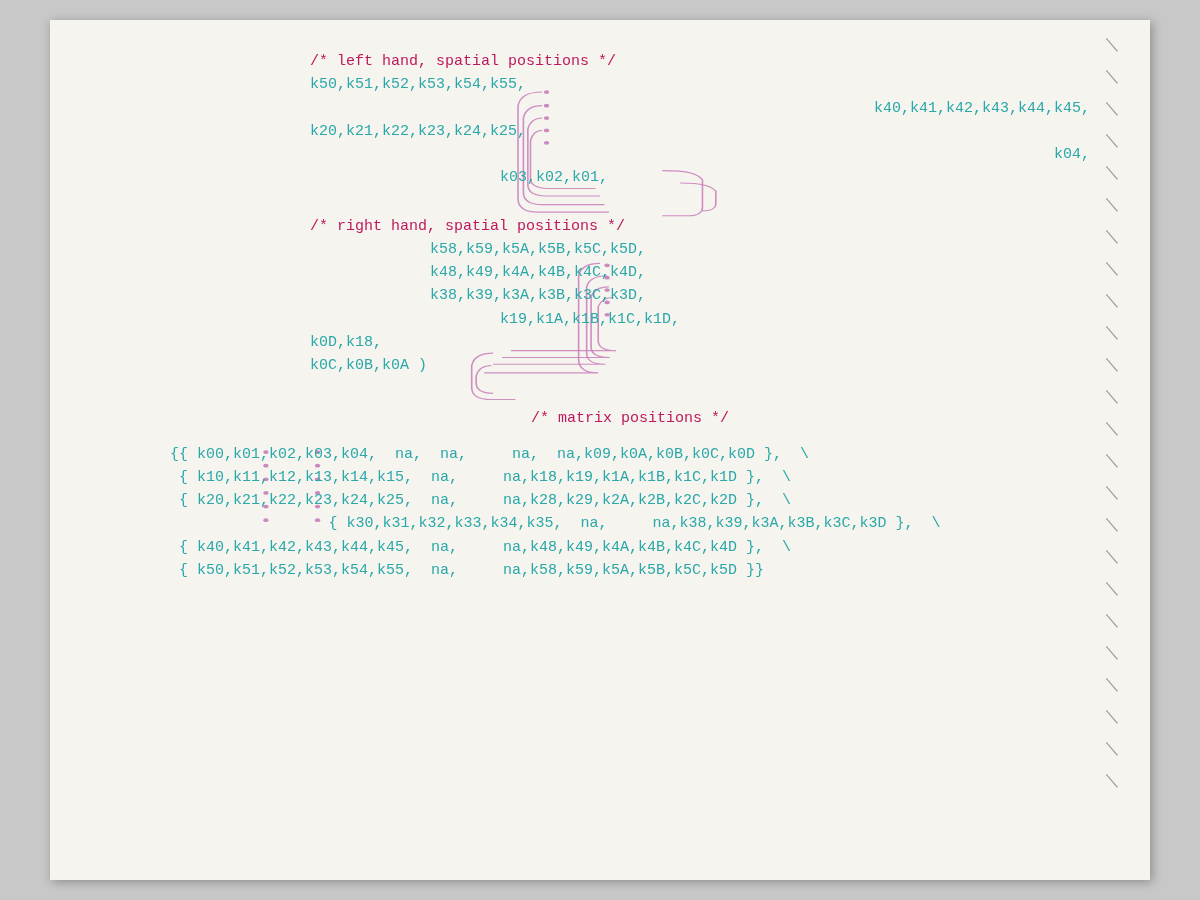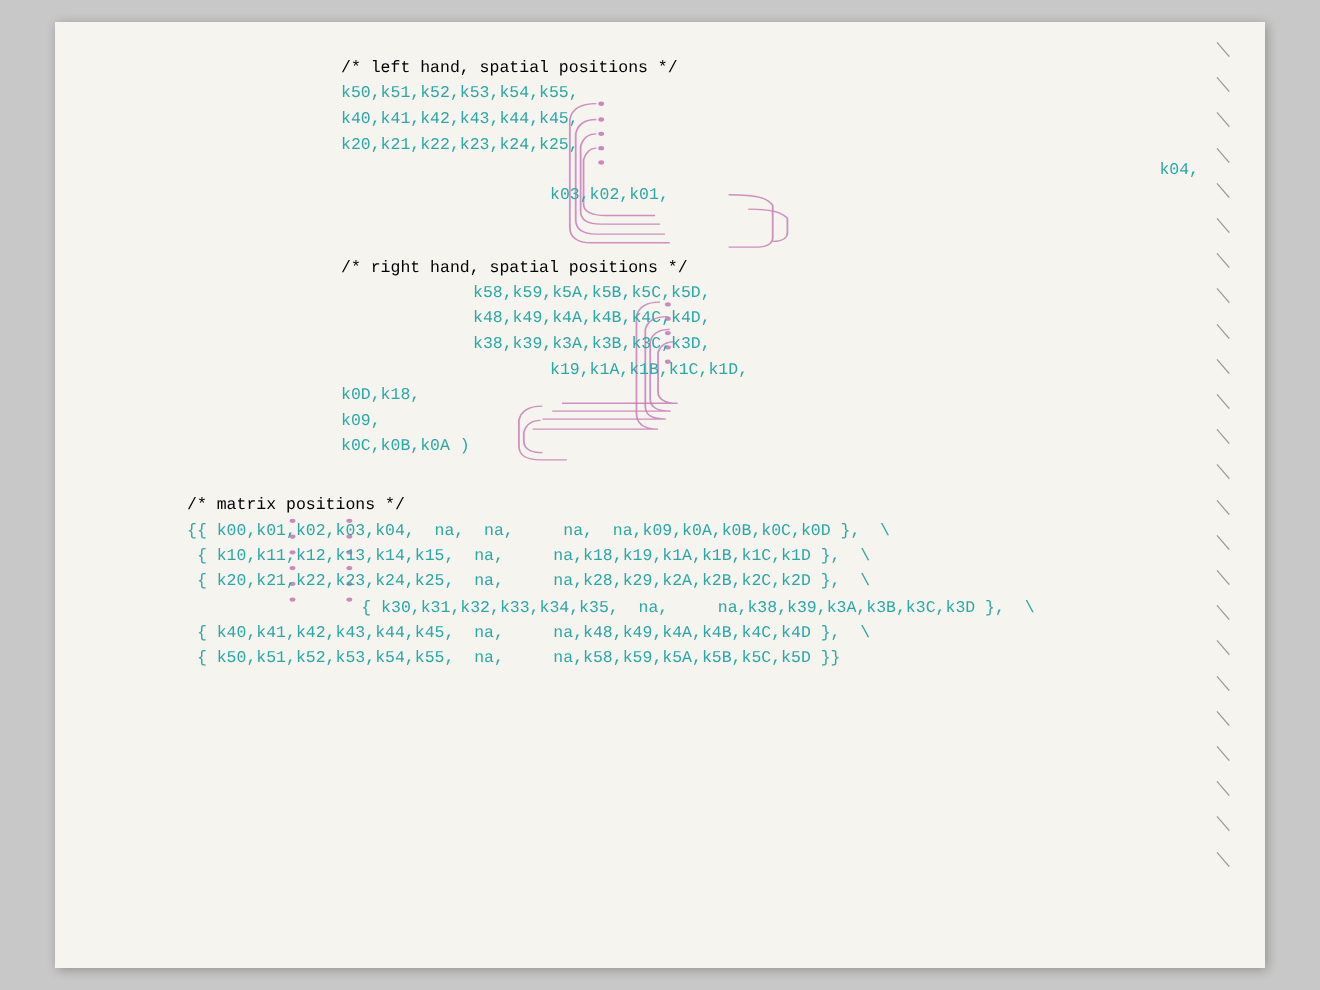--- a/index.html
+++ b/index.html
@@ -38,21 +38,21 @@
 
     .code-section {
       font-family: 'Courier New', Courier, monospace;
       font-size: 15px;
       line-height: 1.55;
       color: #2aa8a8;
       position: relative;
     }
 
     .comment {
-      color: #000000;
+      color: #be185d;
     }
 
     .code-line {
       white-space: pre;
       display: block;
     }
 
     .spatial-section {
       margin-bottom: 20px;
     }
@@ -128,40 +128,39 @@
       <circle cx="233" cy="672" r="3" fill="#c87db8" opacity="0.9"></circle>
       <circle cx="233" cy="694" r="3" fill="#c87db8" opacity="0.9"></circle>
       <circle cx="233" cy="716" r="3" fill="#c87db8" opacity="0.9"></circle>
       <circle cx="233" cy="738" r="3" fill="#c87db8" opacity="0.9"></circle>
       <circle cx="233" cy="760" r="3" fill="#c87db8" opacity="0.9"></circle>
     </svg>
 
     <div class="code-section spatial-section">
       <span class="code-line comment" style="padding-left: 200px;">/* left hand, spatial positions */</span>
       <span class="code-line" style="padding-left: 200px;">k50,k51,k52,k53,k54,k55,</span>
-      <span class="code-line" style="padding-left: 200px;">k40,k41,k42,k43,k44,k45,</span>
+      <span class="code-line" style="padding-left: 200px; text-align: right;">k40,k41,k42,k43,k44,k45,</span>
       <span class="code-line" style="padding-left: 200px;">k20,k21,k22,k23,k24,k25,</span>
       <span class="code-line" style="padding-left: 460px; text-align: right;">k04,</span>
       <span class="code-line" style="padding-left: 390px;">k03,k02,k01,</span>
     </div>
 
-    <div class="code-section right-section" style="margin-top: 42px;">
+    <div class="code-section right-section" style="margin-top: 25px;">
       <span class="code-line comment" style="padding-left: 200px;">/* right hand, spatial positions */</span>
       <span class="code-line" style="padding-left: 320px;">k58,k59,k5A,k5B,k5C,k5D,</span>
       <span class="code-line" style="padding-left: 320px;">k48,k49,k4A,k4B,k4C,k4D,</span>
       <span class="code-line" style="padding-left: 320px;">k38,k39,k3A,k3B,k3C,k3D,</span>
       <span class="code-line" style="padding-left: 390px;">k19,k1A,k1B,k1C,k1D,</span>
       <span class="code-line" style="padding-left: 200px;">k0D,k18,</span>
-      <span class="code-line" style="padding-left: 200px;">k09,</span>
       <span class="code-line" style="padding-left: 200px;">k0C,k0B,k0A )</span>
     </div>
 
     <div class="code-section matrix-section" style="margin-top: 30px;">
-      <span class="code-line comment" style="padding-left: 60px;">/* matrix positions */</span>
-      <span class="code-line" style="padding-left: 60px;">{{ k00,k01,k02,k03,k04,  na,  na,     na,  na,k09,k0A,k0B,k0C,k0D },  \</span>
+      <span class="code-line comment" style="padding-left: 60px; text-align: center;">/* matrix positions */</span>
+      <span class="code-line" style="padding-left: 60px; margin-top: 12px;">{{ k00,k01,k02,k03,k04,  na,  na,     na,  na,k09,k0A,k0B,k0C,k0D },  \</span>
       <span class="code-line" style="padding-left: 60px;"> { k10,k11,k12,k13,k14,k15,  na,     na,k18,k19,k1A,k1B,k1C,k1D },  \</span>
       <span class="code-line" style="padding-left: 60px;"> { k20,k21,k22,k23,k24,k25,  na,     na,k28,k29,k2A,k2B,k2C,k2D },  \</span>
       <span class="code-line" style="padding-left: 60px; text-align: center;"> { k30,k31,k32,k33,k34,k35,  na,     na,k38,k39,k3A,k3B,k3C,k3D },  \</span>
       <span class="code-line" style="padding-left: 60px;"> { k40,k41,k42,k43,k44,k45,  na,     na,k48,k49,k4A,k4B,k4C,k4D },  \</span>
       <span class="code-line" style="padding-left: 60px;"> { k50,k51,k52,k53,k54,k55,  na,     na,k58,k59,k5A,k5B,k5C,k5D }}</span>
     </div>
 
   </div>
 
   <div class="margin-line">

